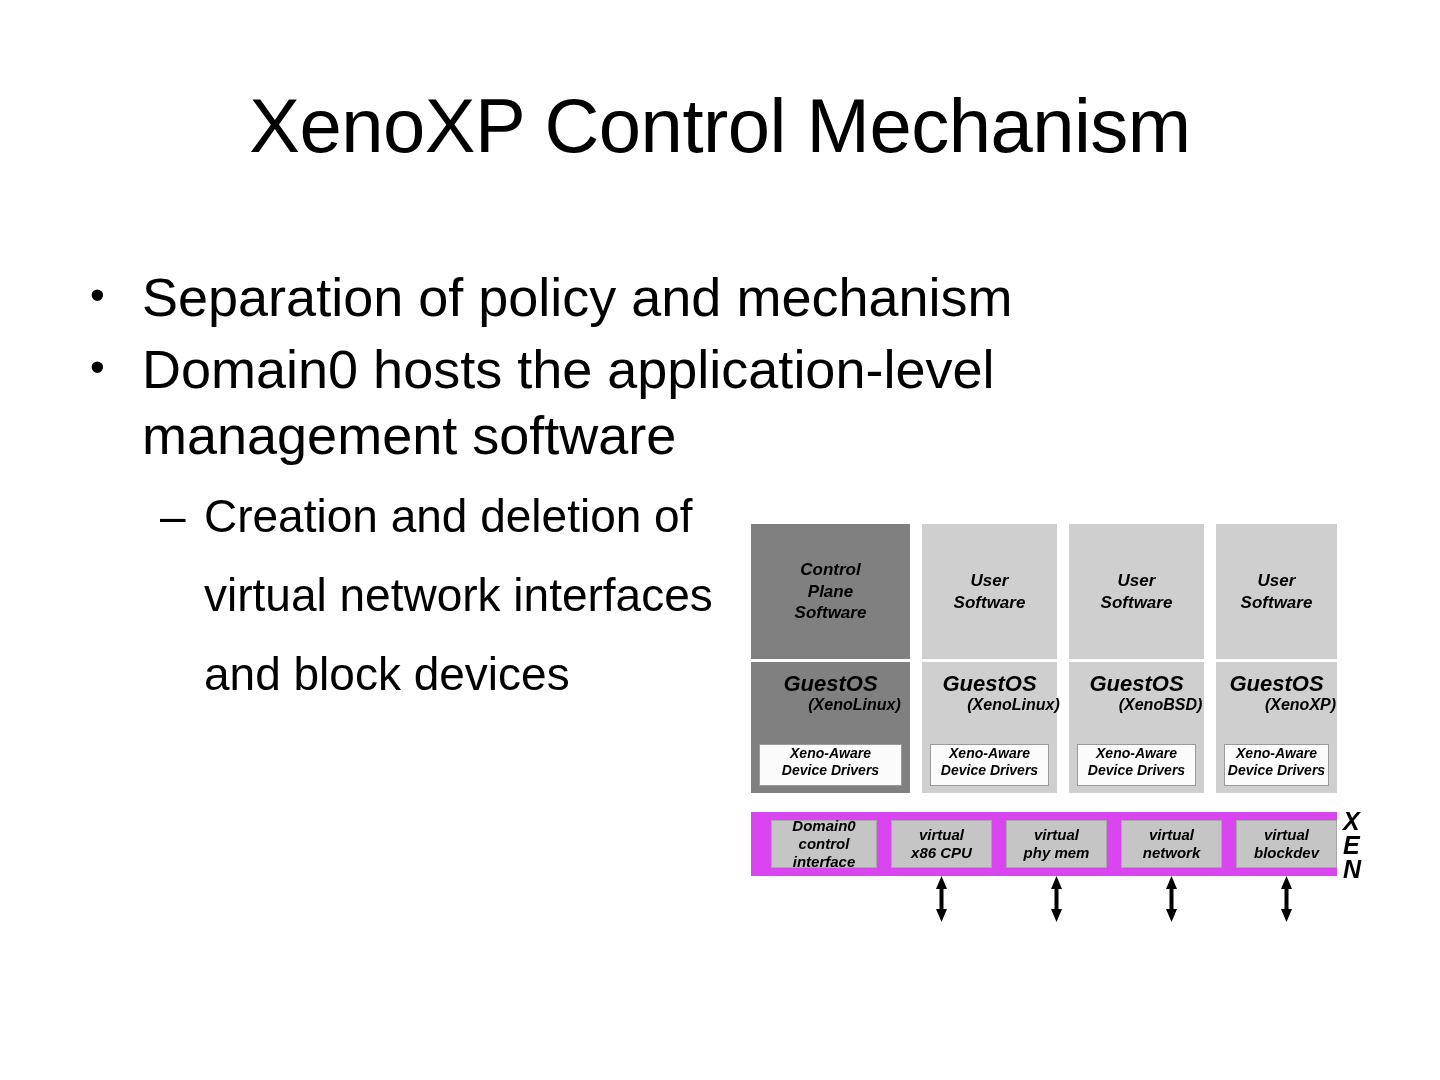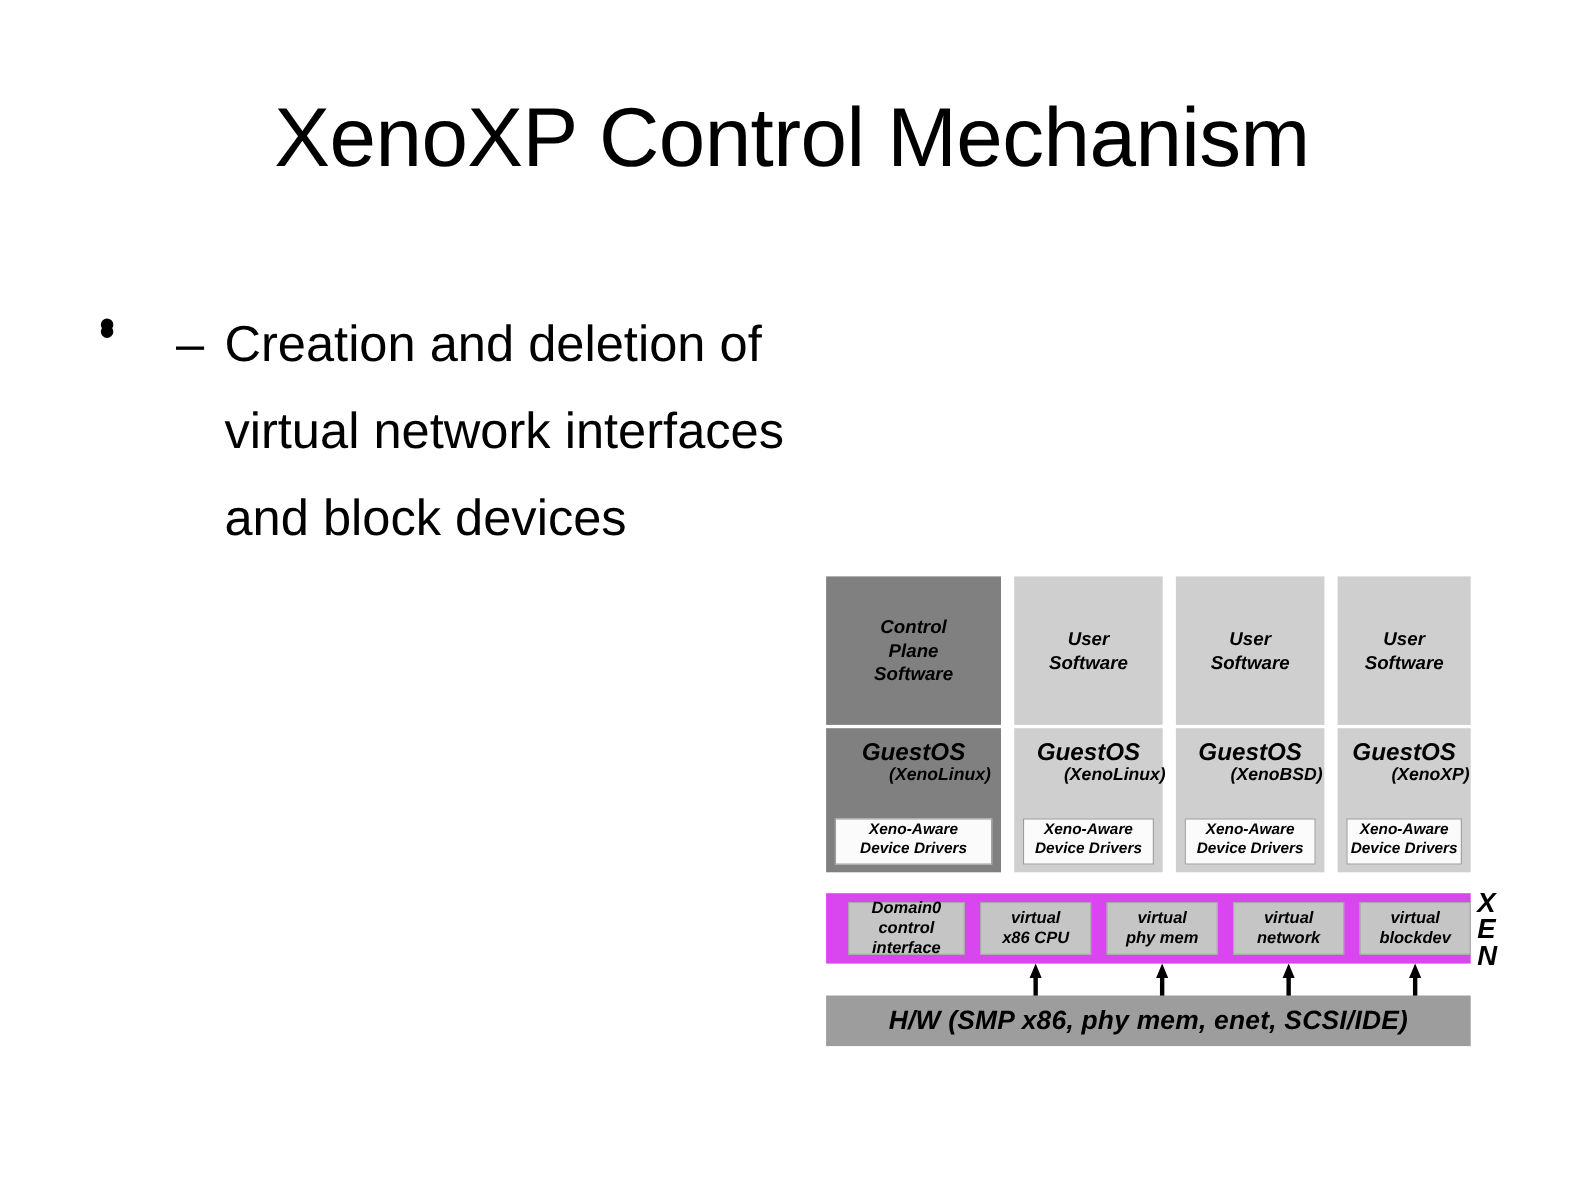--- a/index.html
+++ b/index.html
@@ -165,24 +165,26 @@
 </style>
 </head>
 <body>
 
 <div class="slide-title">XenoXP Control Mechanism</div>
 
 <div class="body-block">
 
   <div class="bullet-l1">
     <span class="marker">•</span>
+    <span>Separation of policy and mechanism</span>
   </div>
 
   <div class="bullet-l1">
     <span class="marker">•</span>
+    <span>Domain0 hosts the application-level management software</span>
   </div>
 
   <div class="bullet-l2">
     <span class="marker-dash">–</span>
     <span class="sub-text">Creation and deletion of virtual network interfaces and block devices</span>
   </div>
 
 </div>
 
 <div class="xen-diagram">
@@ -310,15 +312,14 @@
     <svg width="13" height="46" viewBox="0 0 13 46">
       <polygon points="6.5,0 12,13 8.5,13 8.5,33 12,33 6.5,46 1,33 4.5,33 4.5,13 1,13" fill="#000"></polygon>
     </svg>
   </div>
   <div class="arrow" style="left:529px;">
     <svg width="13" height="46" viewBox="0 0 13 46">
       <polygon points="6.5,0 12,13 8.5,13 8.5,33 12,33 6.5,46 1,33 4.5,33 4.5,13 1,13" fill="#000"></polygon>
     </svg>
   </div>
 
-  <div class="hw-bar">H/W (SMP x86, phy mem, enet, SCSI/IDE)</div>
 
 </div>
 
 </body></html>

